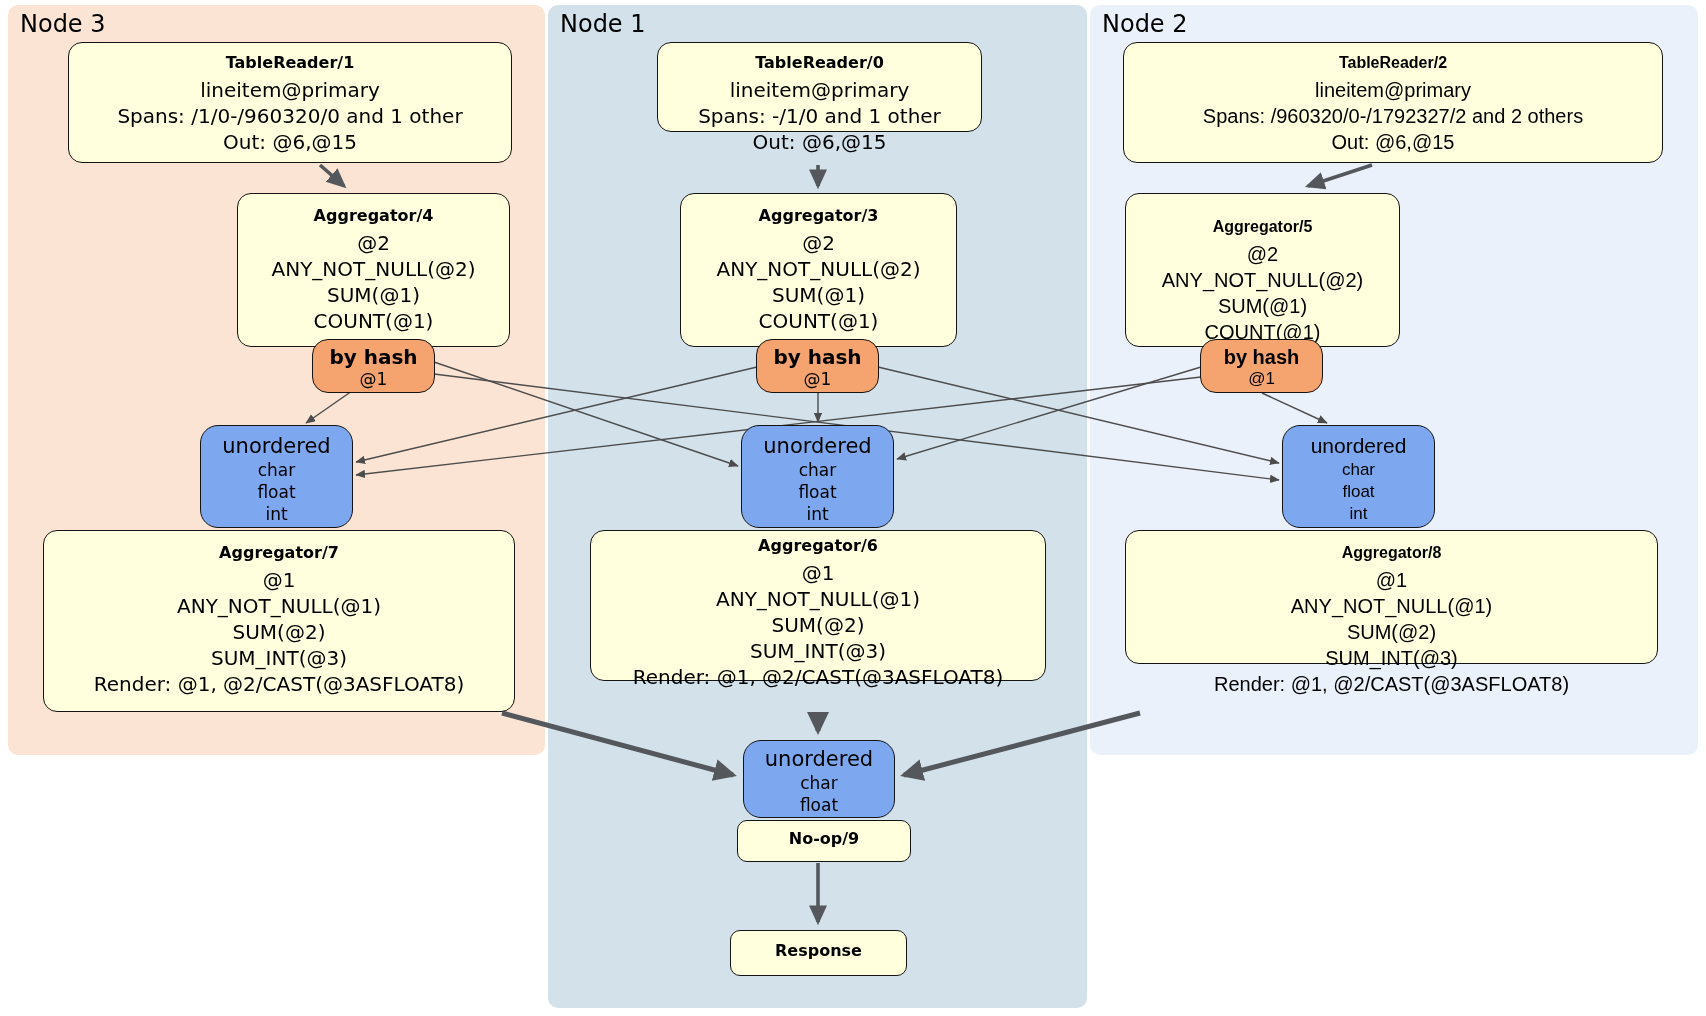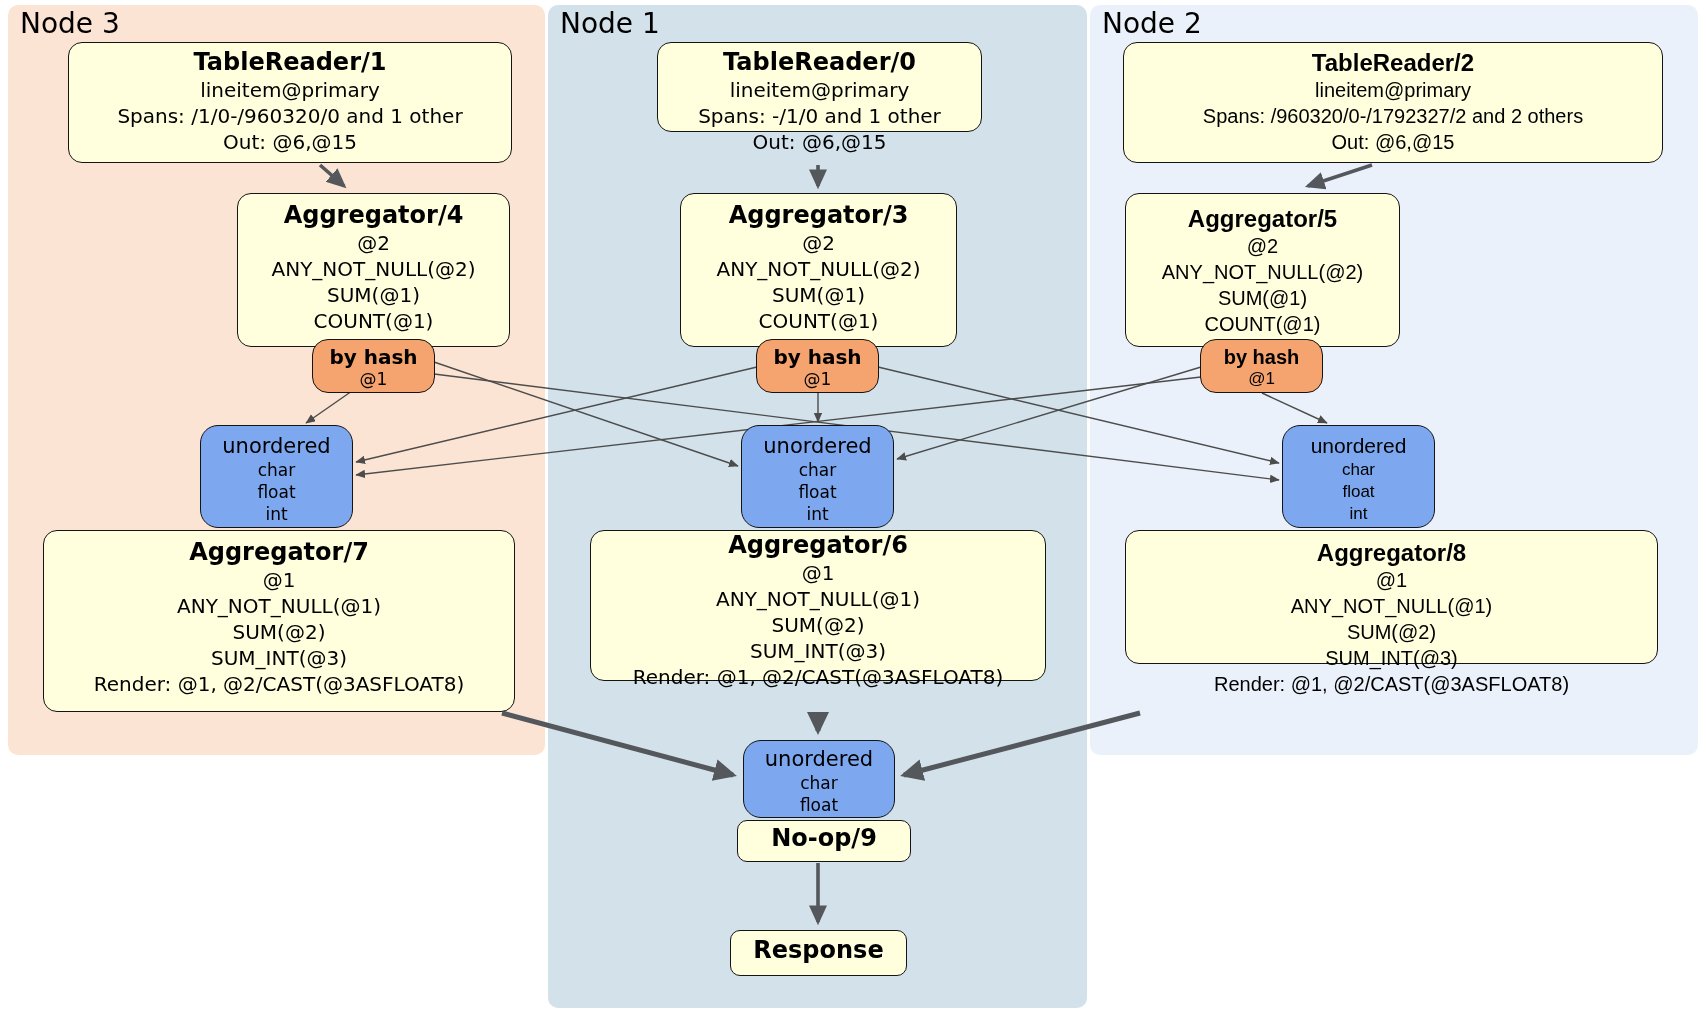--- a/index.html
+++ b/index.html
@@ -5,53 +5,53 @@
   html,body{margin:0;padding:0;background:#ffffff;}
   body{width:1706px;height:1016px;position:relative;overflow:hidden;
        font-family:"DejaVu Sans",sans-serif;color:#000;}
   .canvas{position:absolute;left:0;top:0;width:1706px;height:1016px;}
 
   
   .panel{position:absolute;border-radius:10px;z-index:0;}
   #panel-node3{left:8px;   top:5px; width:537px; height:750px;  background:#fce4d4;}
   #panel-node1{left:548px; top:5px; width:539px; height:1003px; background:#d3e1eb;}
   #panel-node2{left:1090px;top:5px; width:608px; height:750px;  background:#ebf1fa;}
-  .panel-label{position:absolute;left:12px;top:7px;font-size:28px;line-height:24px;}
+  .panel-label{position:absolute;left:12px;top:7px;font-size:24px;line-height:24px;}
 
   
   svg.edges{position:absolute;left:0;top:0;z-index:1;pointer-events:none;}
   .thin {stroke:#4c4c4c;stroke-width:1.4;}
   .med  {stroke:#54585c;stroke-width:3.6;}
   .thick{stroke:#54585c;stroke-width:5;}
 
   
   .box{position:absolute;box-sizing:border-box;border:1.7px solid #141414;
        text-align:center;z-index:2;}
   .yellow{background:#ffffde;border-radius:14px;}
   .orange{background:#f5a470;border-radius:16px;}
   .blue  {background:#7da8f0;border-radius:18px;}
 
-  .title{font-weight:bold;font-size:24px;line-height:29px;white-space:nowrap;}
+  .title{font-weight:bold;font-size:16px;line-height:29px;white-space:nowrap;}
   .ln{font-size:20px;line-height:26px;white-space:nowrap;}
   .rt-title{font-weight:bold;font-size:20px;line-height:24px;}
   .rt-ln{font-size:17px;line-height:20px;}
   .sy-title{font-weight:normal;font-size:21px;line-height:26px;}
   .sy-ln{font-size:17px;line-height:22px;}
 
   
   .cond, .cond .title, .cond .ln, .cond .rt-title, .cond .rt-ln,
   .cond .sy-title, .cond .sy-ln{font-family:"Liberation Sans",sans-serif;}
 
   
   #tr1 {left:68px;  top:42px; width:444px;height:121px;padding-top:5px;}
   #tr0 {left:657px; top:42px; width:325px;height:90px;padding-top:5px;}
   #tr2 {left:1123px;top:42px; width:540px;height:121px;padding-top:5px;}
   #agg4{left:237px; top:193px;width:273px;height:154px;padding-top:7px;}
   #agg3{left:680px; top:193px;width:277px;height:154px;padding-top:7px;}
-  #agg5{left:1125px;top:193px;width:275px;height:154px;padding-top:10px;}
+  #agg5{left:1125px;top:193px;width:275px;height:154px;padding-top:18px;}
   #bh3 {left:312px; top:339px;width:123px;height:54px;padding-top:5px;}
   #bh1 {left:756px; top:339px;width:123px;height:54px;padding-top:5px;}
   #bh2 {left:1200px;top:339px;width:123px;height:54px;padding-top:5px;}
   #un3 {left:200px; top:425px;width:153px;height:103px;padding-top:7px;}
   #un1 {left:741px; top:425px;width:153px;height:103px;padding-top:7px;}
   #un2 {left:1282px;top:425px;width:153px;height:103px;padding-top:7px;}
   #agg7{left:43px;  top:530px;width:472px;height:182px;padding-top:7px;}
   #agg6{left:590px; top:530px;width:456px;height:151px;}
   #agg8{left:1125px;top:530px;width:533px;height:134px;padding-top:7px;}
   #unsink{left:743px;top:740px;width:152px;height:78px;padding-top:5px;}

